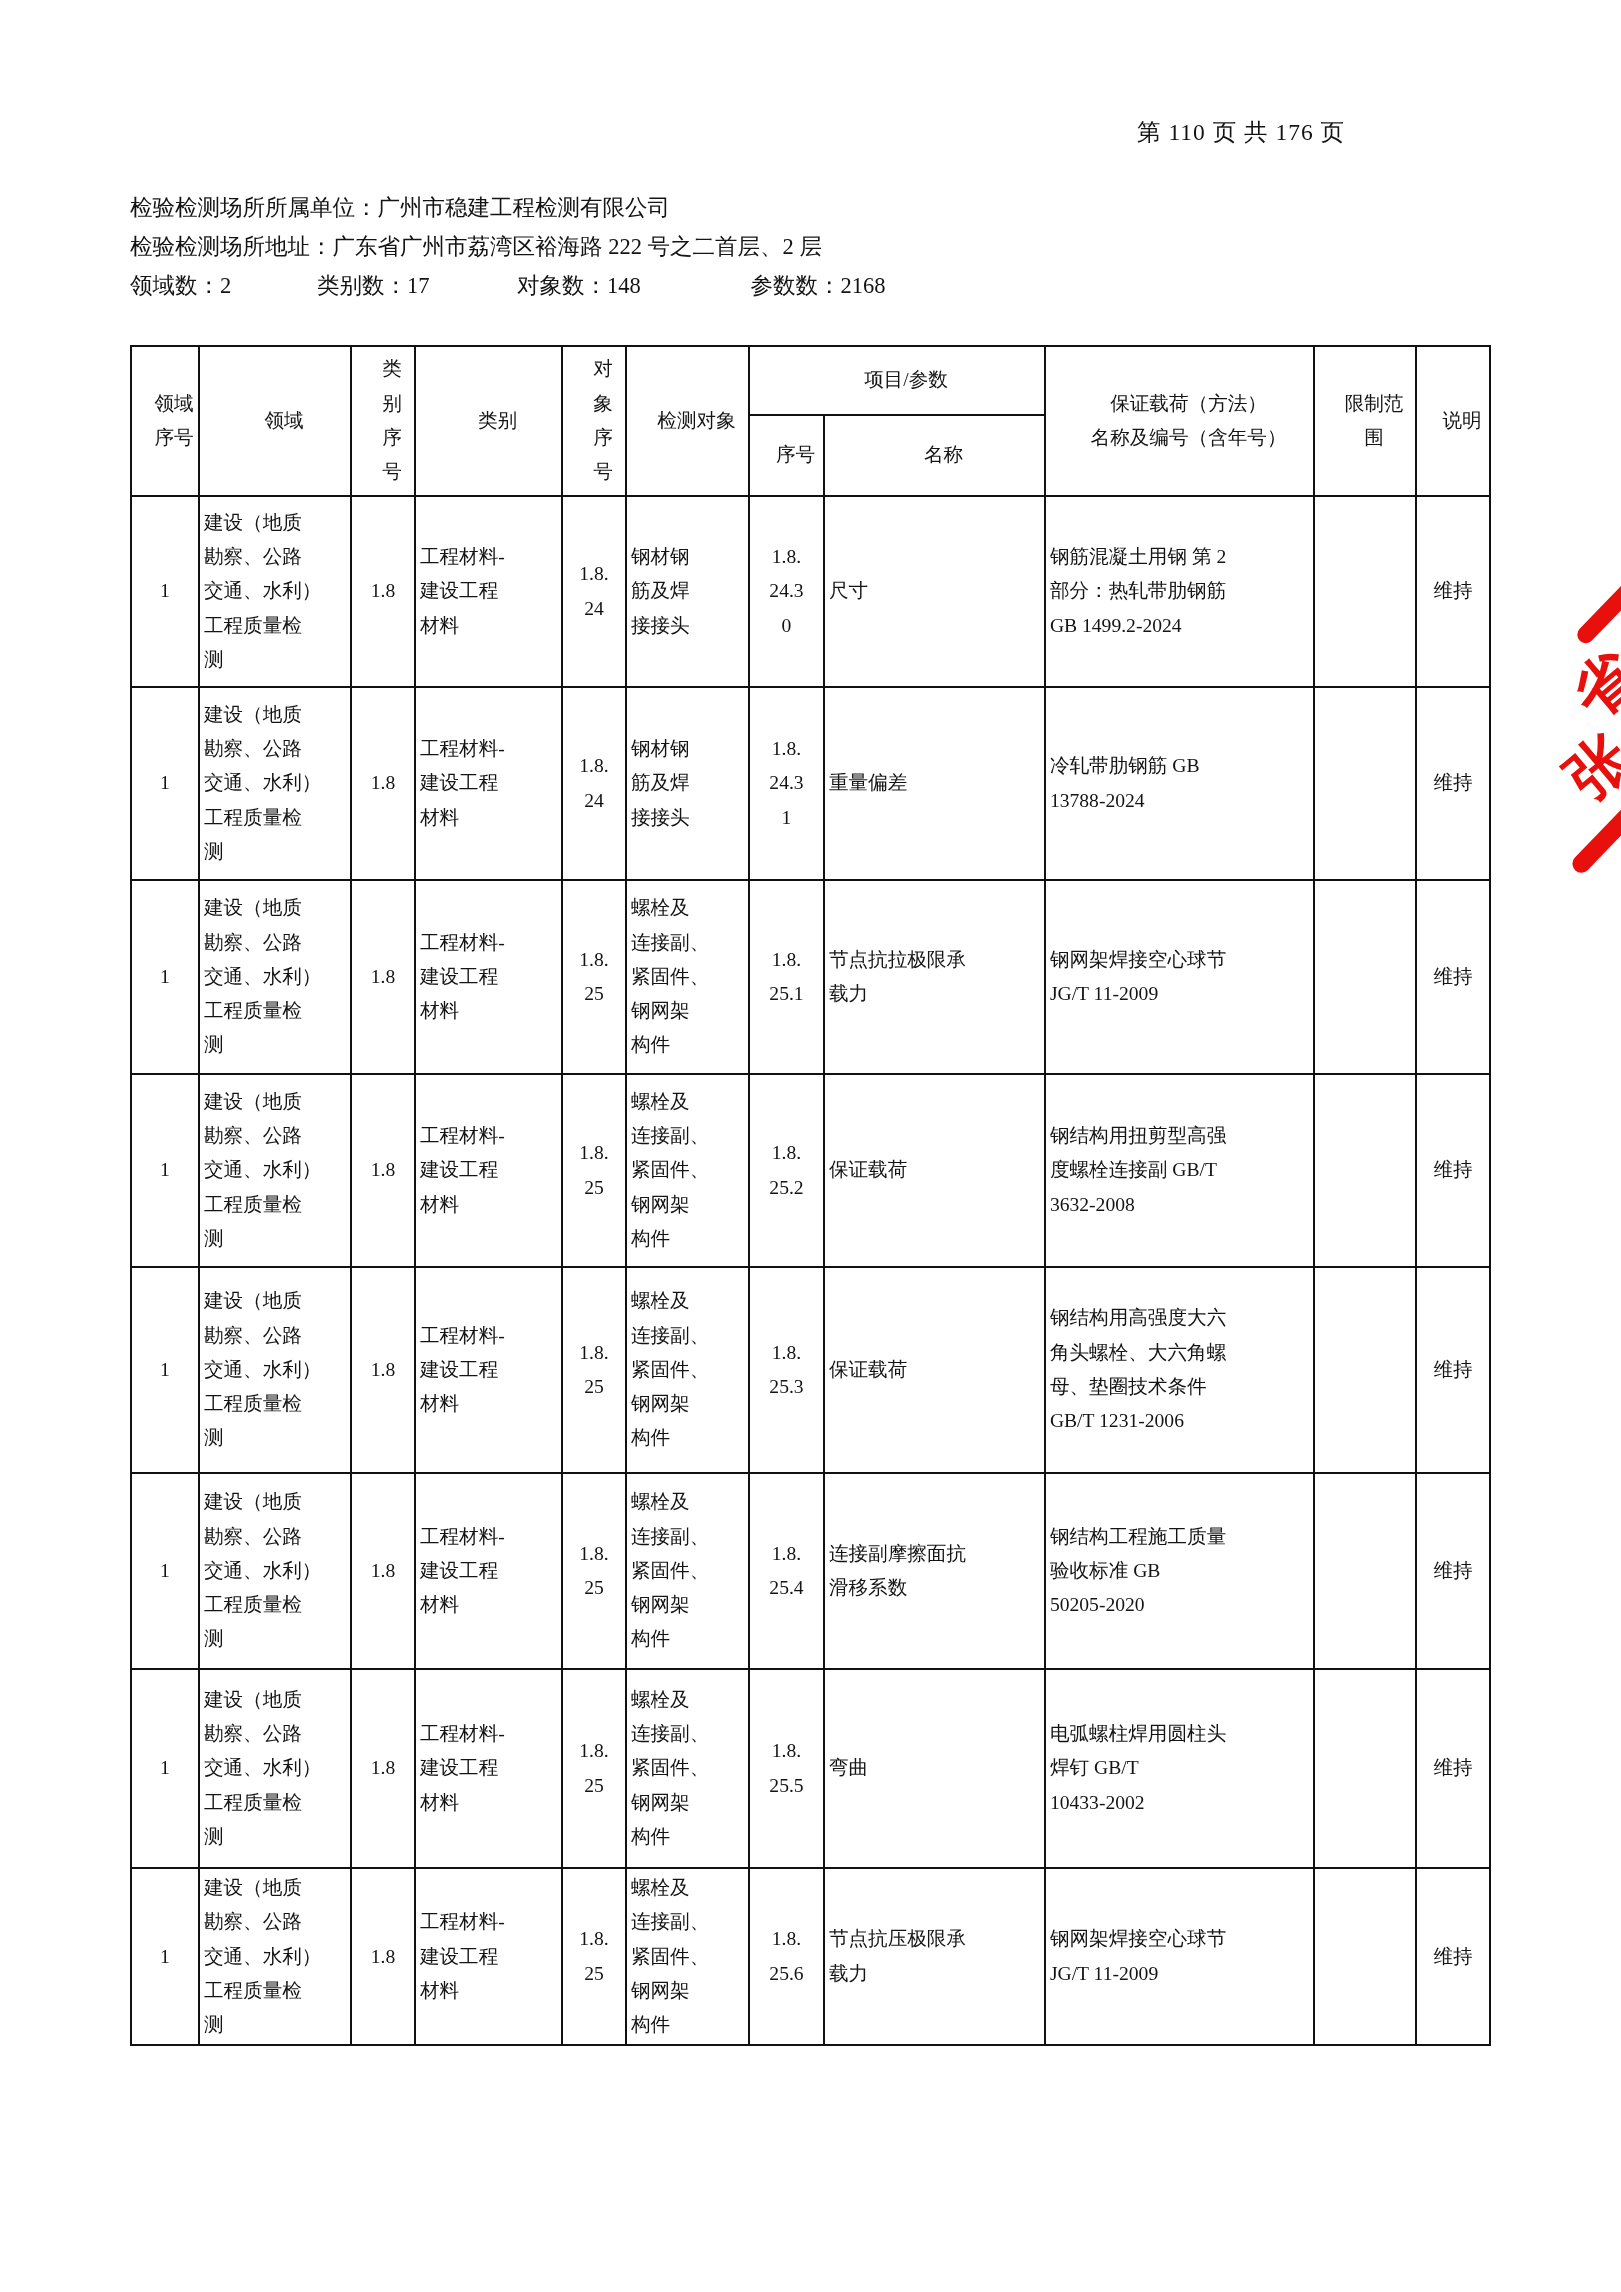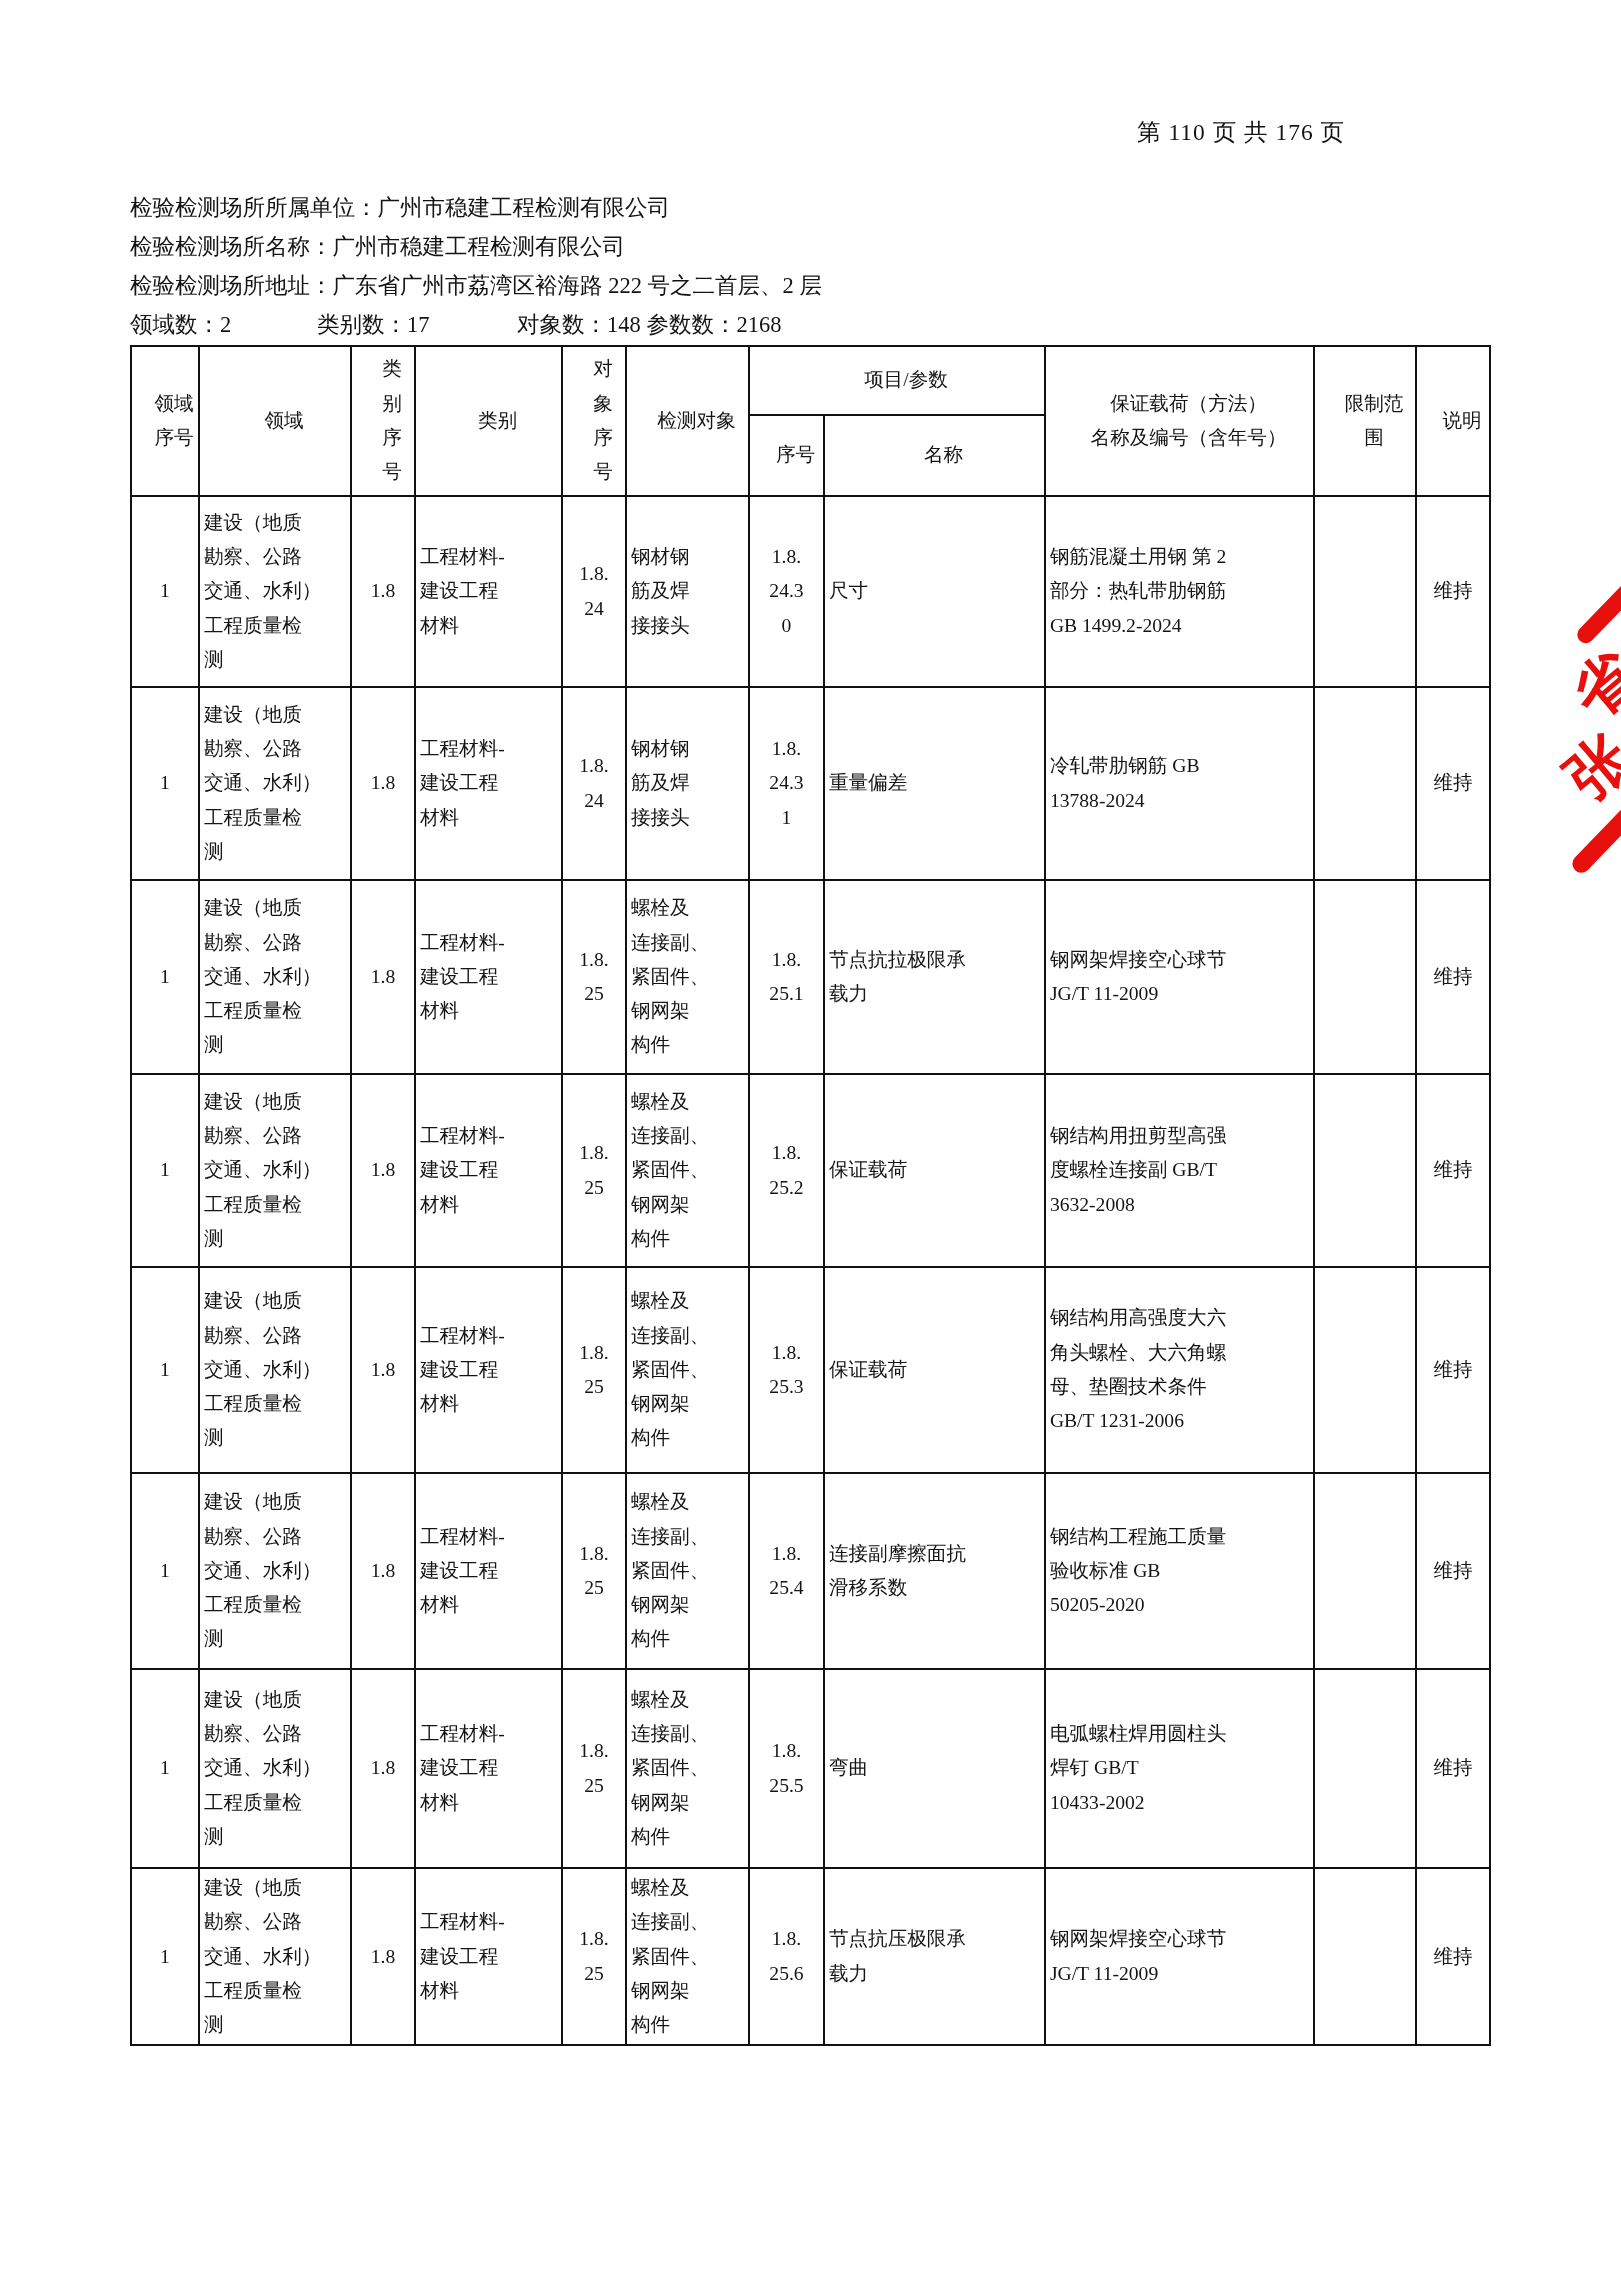--- a/index.html
+++ b/index.html
@@ -16,21 +16,21 @@
     position:absolute;top:116px;left:1137px;
     font-size:23.5px;letter-spacing:1px;white-space:nowrap;
   }
   .info{
     position:absolute;top:188px;left:130px;
     font-size:22.5px;line-height:39px;white-space:nowrap;
   }
   .stats span{display:inline-block;}
   .stats span:nth-child(1){margin-right:80px;}
   .stats span:nth-child(2){margin-right:82px;}
-  .stats span:nth-child(3){}
+  .stats span:nth-child(3){margin-right:104px;}
   table.scope{
     position:absolute;top:345px;left:130px;
     width:1358px;
     border-collapse:collapse;
     table-layout:fixed;
     font-size:19.6px;
   }
   table.scope th,table.scope td{
     border:2px solid #111;
     white-space:pre-line;
@@ -67,21 +67,20 @@
 </style>
 </head>
 <body>
 
 <div class="page">
 
   <div class="page-number">第 110 页 共 176 页</div>
 
   <div class="info">
     <div>检验检测场所所属单位：广州市稳建工程检测有限公司</div>
-    <div>检验检测场所名称：广州市稳建工程检测有限公司</div>
     <div>检验检测场所地址：广东省广州市荔湾区裕海路 222 号之二首层、2 层</div>
     <div class="stats">
       <span>领域数：2</span>
       <span>类别数：17</span>
       <span>对象数：148</span>
       <span>参数数：2168</span>
     </div>
   </div>
 
   <table class="scope">

